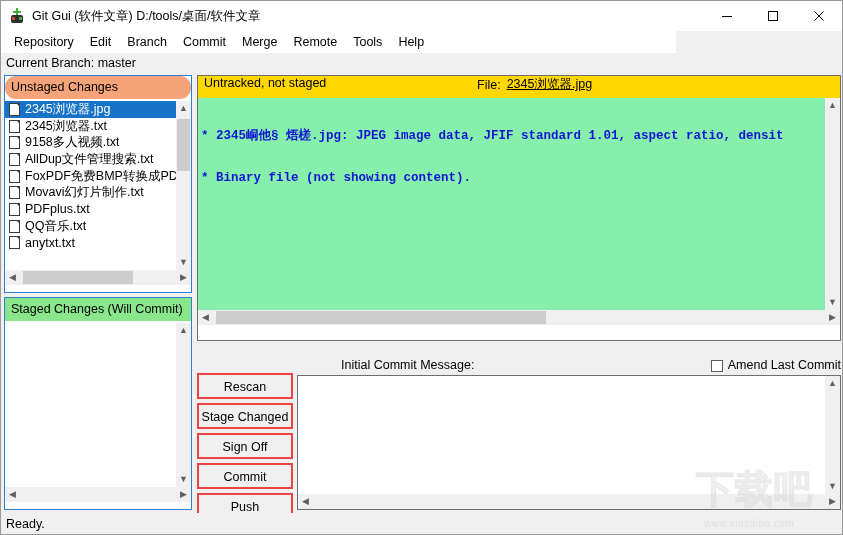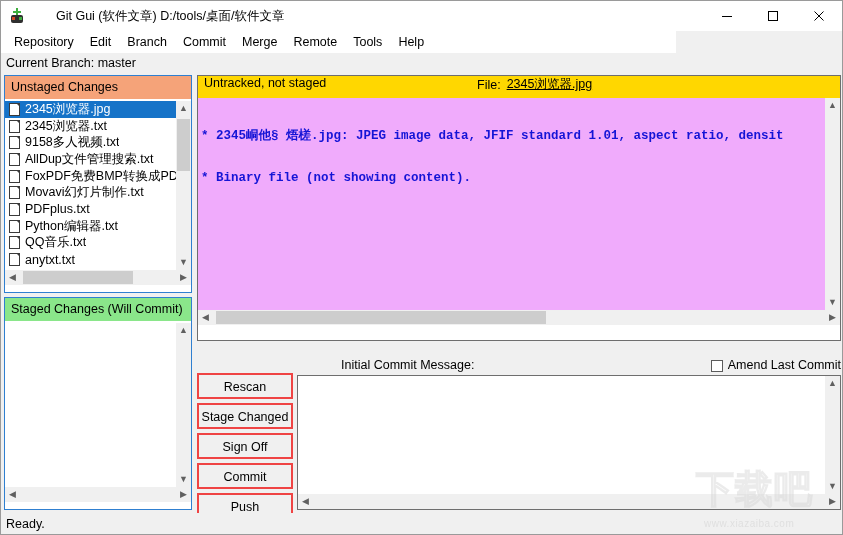--- a/index.html
+++ b/index.html
@@ -73,21 +73,20 @@
   .title-icon .gi-dot-g {
     position: absolute;
     left: 10px; top: 9px;
     width: 3px; height: 3px;
     background: #3faf3f;
   }
   .title-text {
     font-size: 12.5px;
     color: #000;
     white-space: nowrap;
-    margin-left: 24px;
   }
   .win-controls {
     position: absolute;
     right: 0; top: 0;
     display: flex;
     height: 30px;
   }
   .win-btn {
     width: 46px;
     height: 30px;
@@ -132,21 +131,21 @@
   }
 
   
   .panel-header {
     font-size: 12.5px;
     padding: 4px 6px 5px 6px;
     box-sizing: border-box;
     white-space: nowrap;
     overflow: hidden;
   }
-  .hdr-unstaged { background: #f5a379; }
+  .hdr-unstaged { background: #f5a379; border-radius: 11px; }
   .hdr-staged   { background: #8ae68a; }
 
   
   .unstaged-panel {
     position: absolute;
     left: 3px; top: 74px;
     width: 188px;
     height: 218px;
     border: 1px solid #2f7fd0;
     box-sizing: border-box;
@@ -272,21 +271,21 @@
   }
   .diff-file-link {
     text-decoration: underline;
     color: #000;
   }
   .diff-body {
     position: absolute;
     left: 0; top: 22px;
     width: 627px;
     height: 212px;
-    background: #f0abfc;
+    background: #86efac;
     overflow: hidden;
     font-family: "Liberation Mono", monospace;
     font-size: 12.5px;
     color: #1414d6;
     font-weight: bold;
     padding: 3px 0 0 3px;
     box-sizing: border-box;
     line-height: 14px;
     white-space: pre;
   }
@@ -486,24 +485,20 @@
           <div class="file-row">
             <span class="file-icon"></span>
             <span class="file-name">Movavi幻灯片制作.txt</span>
           </div>
           <div class="file-row">
             <span class="file-icon"></span>
             <span class="file-name">PDFplus.txt</span>
           </div>
           <div class="file-row">
             <span class="file-icon"></span>
-            <span class="file-name">Python编辑器.txt</span>
-          </div>
-          <div class="file-row">
-            <span class="file-icon"></span>
             <span class="file-name">QQ音乐.txt</span>
           </div>
           <div class="file-row">
             <span class="file-icon"></span>
             <span class="file-name">anytxt.txt</span>
           </div>
         </div>
     </div>
 
     <div class="vscroll" style="left:171px; top:25px; height:169px;">

